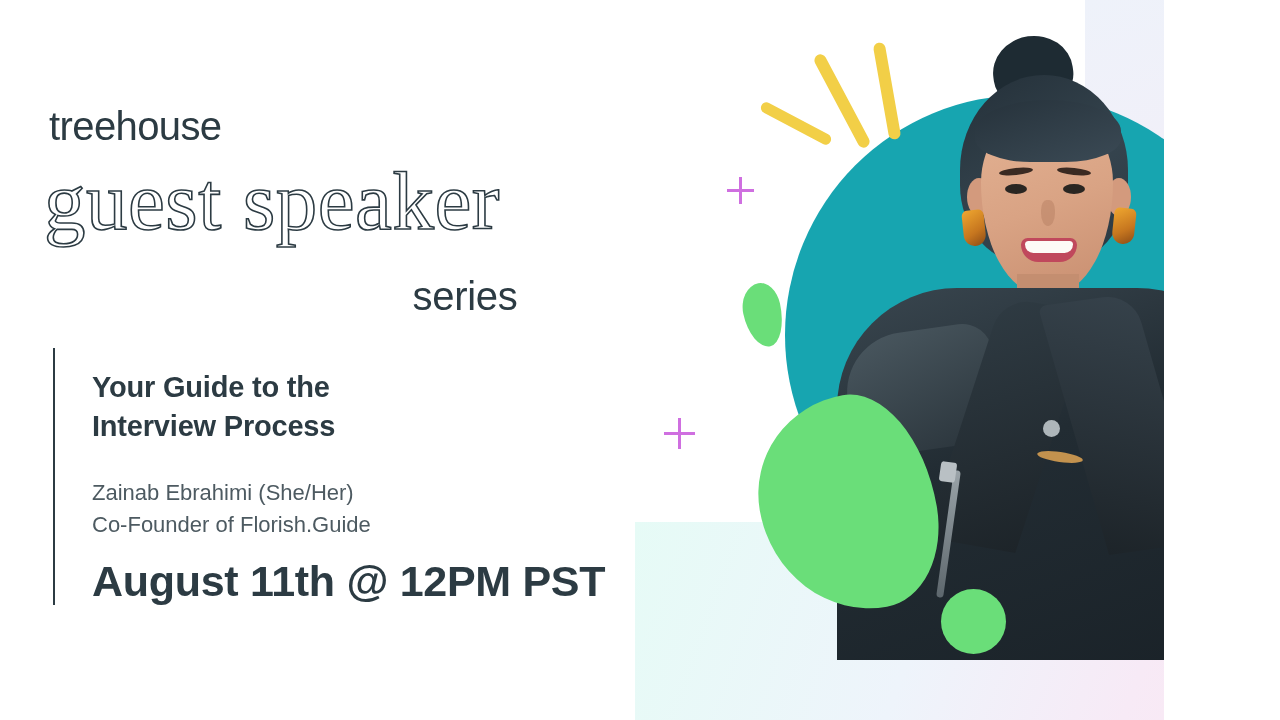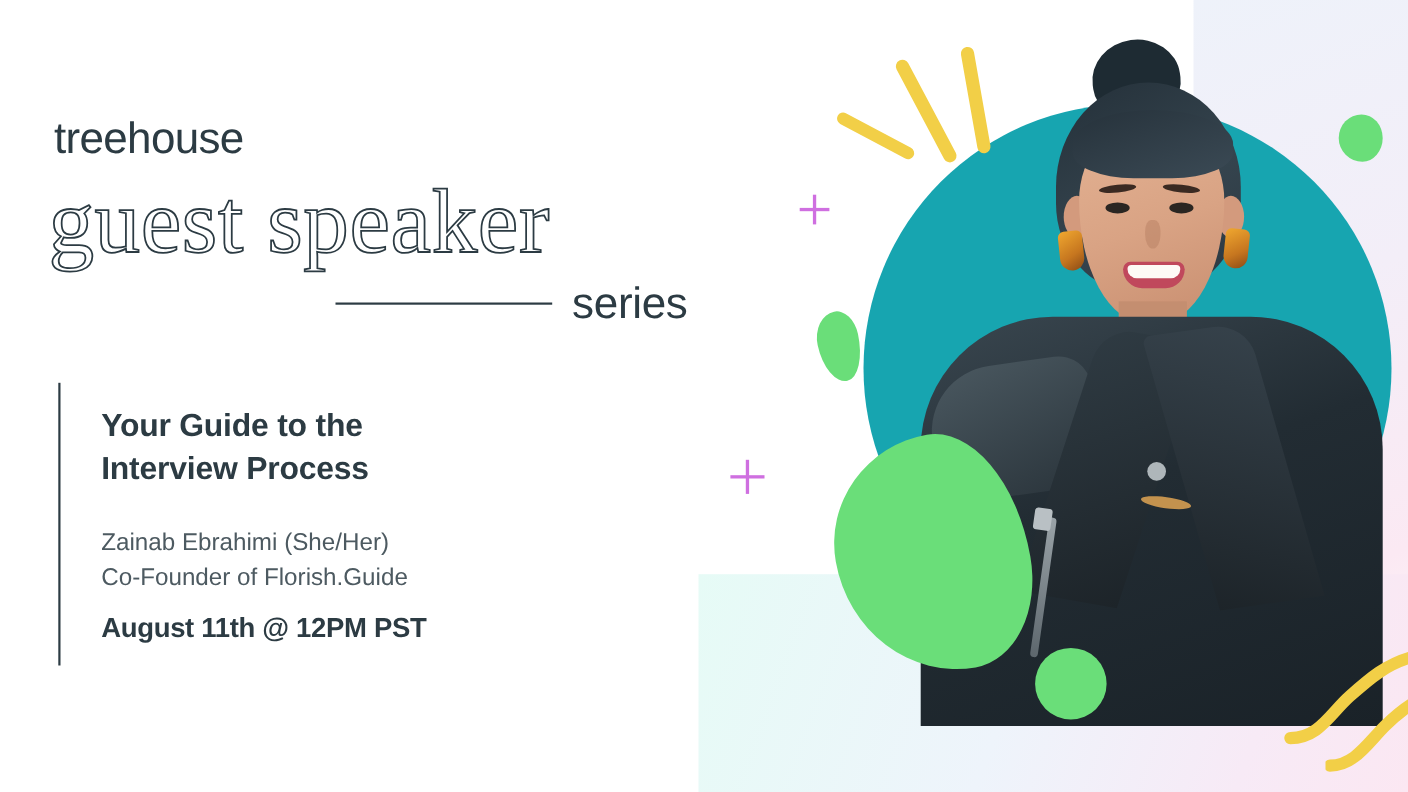--- a/index.html
+++ b/index.html
@@ -6,21 +6,21 @@
   html, body {
     margin: 0;
     padding: 0;
     background: #ffffff;
   }
   body {
     font-family: "Liberation Sans", sans-serif;
   }
   #stage {
     position: relative;
-    width: 1280px;
+    width: 1164px;
     height: 720px;
     overflow: hidden;
     background: #ffffff;
   }
 
   
   .bg-right-panel {
     position: absolute;
     left: 1085px;
     top: 0;
@@ -301,20 +301,21 @@
     white-space: nowrap;
     font-family: Liberation Serif, serif;
   }
   .series-row {
     position: absolute;
     left: 305px; top: 256px;
     width: 320px;
     display: flex;
     align-items: center;
     gap: 18px;
+    flex-direction: column;
   }
   .series-rule {
     flex: 1 1 auto;
     height: 2px;
     background: #2c3b43;
   }
   .series-word {
     font-size: 40px;
     font-weight: 400;
     color: #2c3b43;
@@ -344,21 +345,21 @@
   }
   .speaker-name, .speaker-role {
     font-size: 22px;
     font-weight: 400;
     color: #4d5a61;
     line-height: 1.42;
     margin: 0;
   }
   .speaker-name { margin-top: 31px; }
   .event-when {
-    font-size: 25px;
+    font-size: 43px;
     font-weight: 700;
     color: #2c3b43;
     letter-spacing: -0.3px;
     margin: 18px 0 0 0;
     line-height: 1.1;
   }
 </style>
 </head>
 <body>
 

